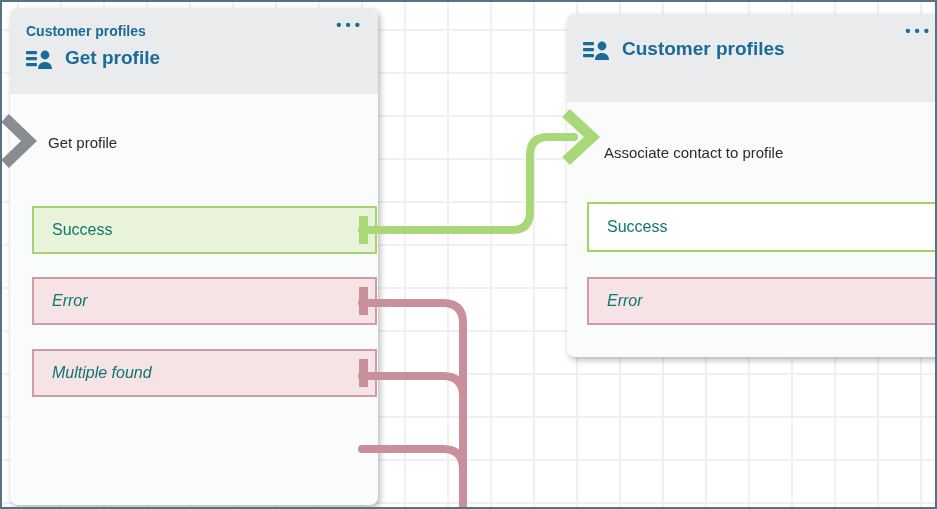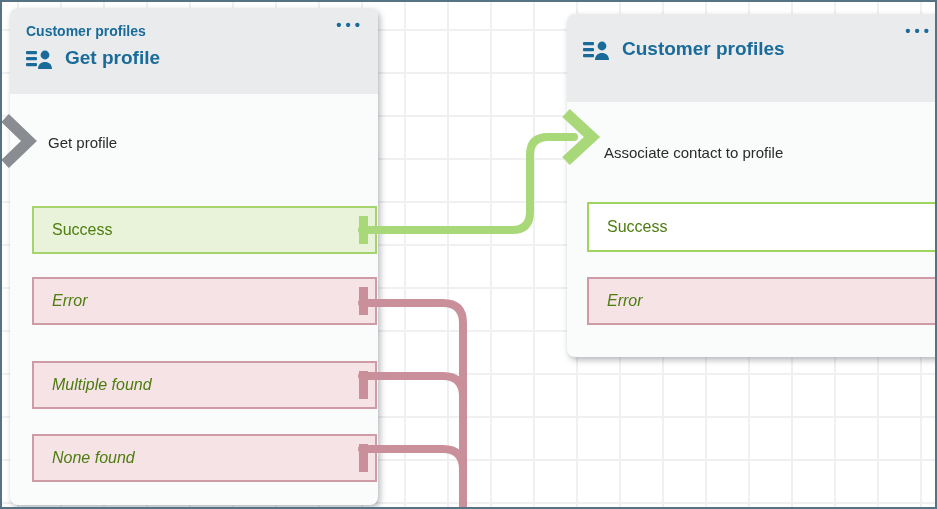--- a/index.html
+++ b/index.html
@@ -56,32 +56,32 @@
   }
   .node-left  .step-row { margin:26px 0 0 38px; height:44px; }
   .node-right .step-row { margin:28px 0 0 37px; height:44px; }
 
   .branch {
     position:relative;
     height:48px;
     margin-left:22px; margin-right:1px;
     display:flex; align-items:center;
     padding-left:18px;
-    font-size:16px; color:#4d7c0f;
+    font-size:16px; color:#0f766e;
     border:2px solid;
   }
   .node-right .branch { margin-left:20px; }
 
   .branch-success        { background:#e8f3da; border-color:#a5d46f; }
   .branch-success-empty  { background:#ffffff; border-color:#9fd45f; }
   .branch-error          { background:#f5e3e6; border-color:#cf9ba6;font-style:italic; }
 
   .node-left .branch-success { margin-top:42px; }
   .node-left .b2 { margin-top:23px; }
-  .node-left .b3 { margin-top:36px; }
+  .node-left .b3 { margin-top:24px; }
   .node-left .b4 { margin-top:25px; }
   .node-right .branch-success-empty { margin-top:28px; height:50px; }
   .node-right .b2 { margin-top:25px; }
 
   .handle {
     position:absolute; right:7px; top:50%;
     width:9px; height:28px;
     transform:translateY(-50%);
     cursor:pointer;
   }
@@ -125,24 +125,20 @@
     <div class="branch branch-error b2">
       <span>Error</span>
       <span class="handle handle-error"></span>
     </div>
 
     <div class="branch branch-error b3">
       <span>Multiple found</span>
       <span class="handle handle-error"></span>
     </div>
 
-    <div class="branch branch-error b4">
-      <span>None found</span>
-      <span class="handle handle-error"></span>
-    </div>
   </div>
 
   <div class="node node-right">
     <div class="node-header">
       <div class="menu-dots">•••</div>
       <div class="node-title-row">
         <span style="display:flex;">
           <svg width="27" height="21" viewBox="0 0 27 21">
             <g fill="#1a6b99">
               <rect x="0" y="3" width="11" height="3.2" rx="1"></rect>

